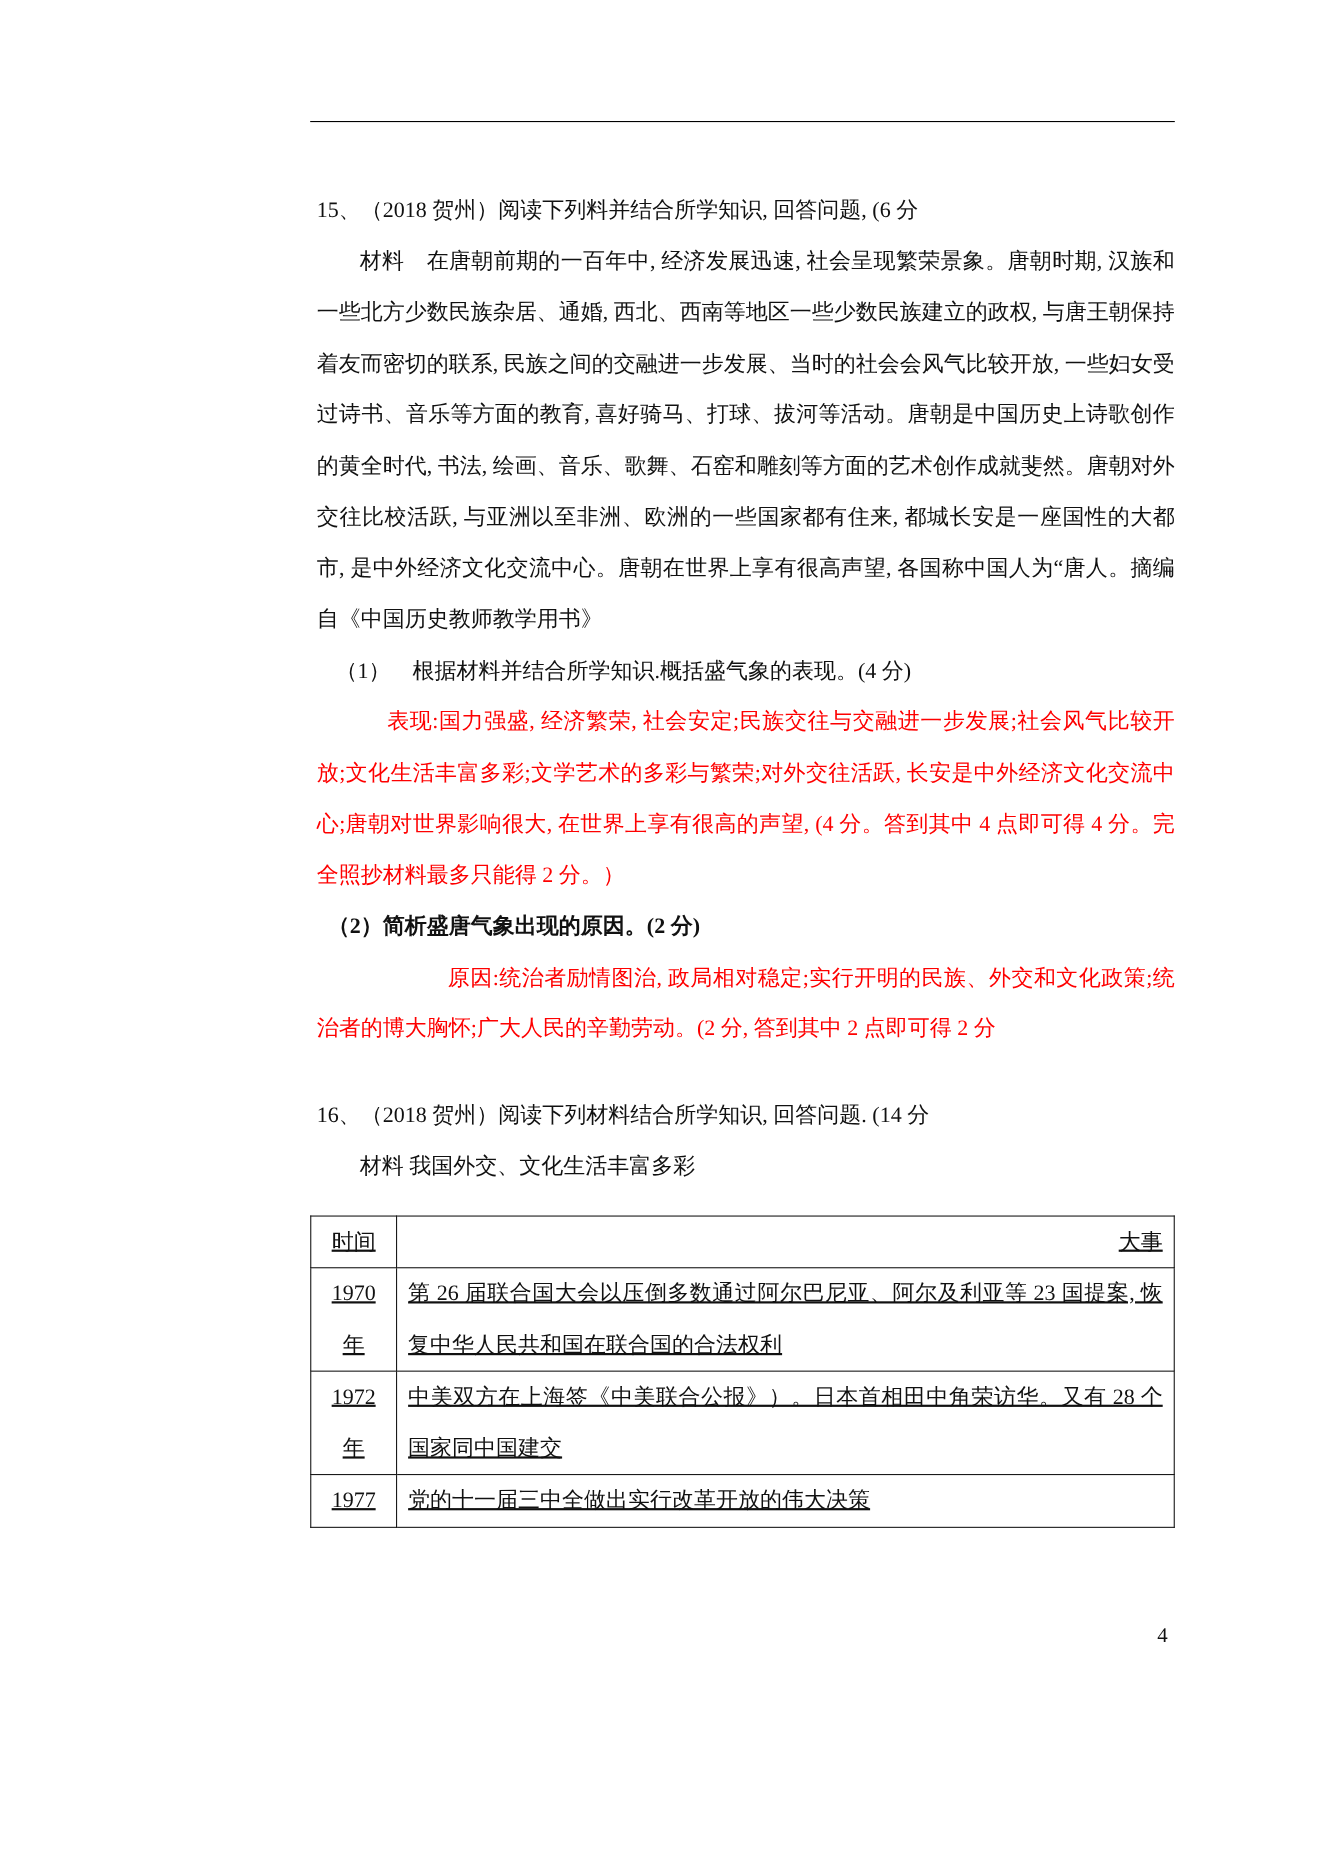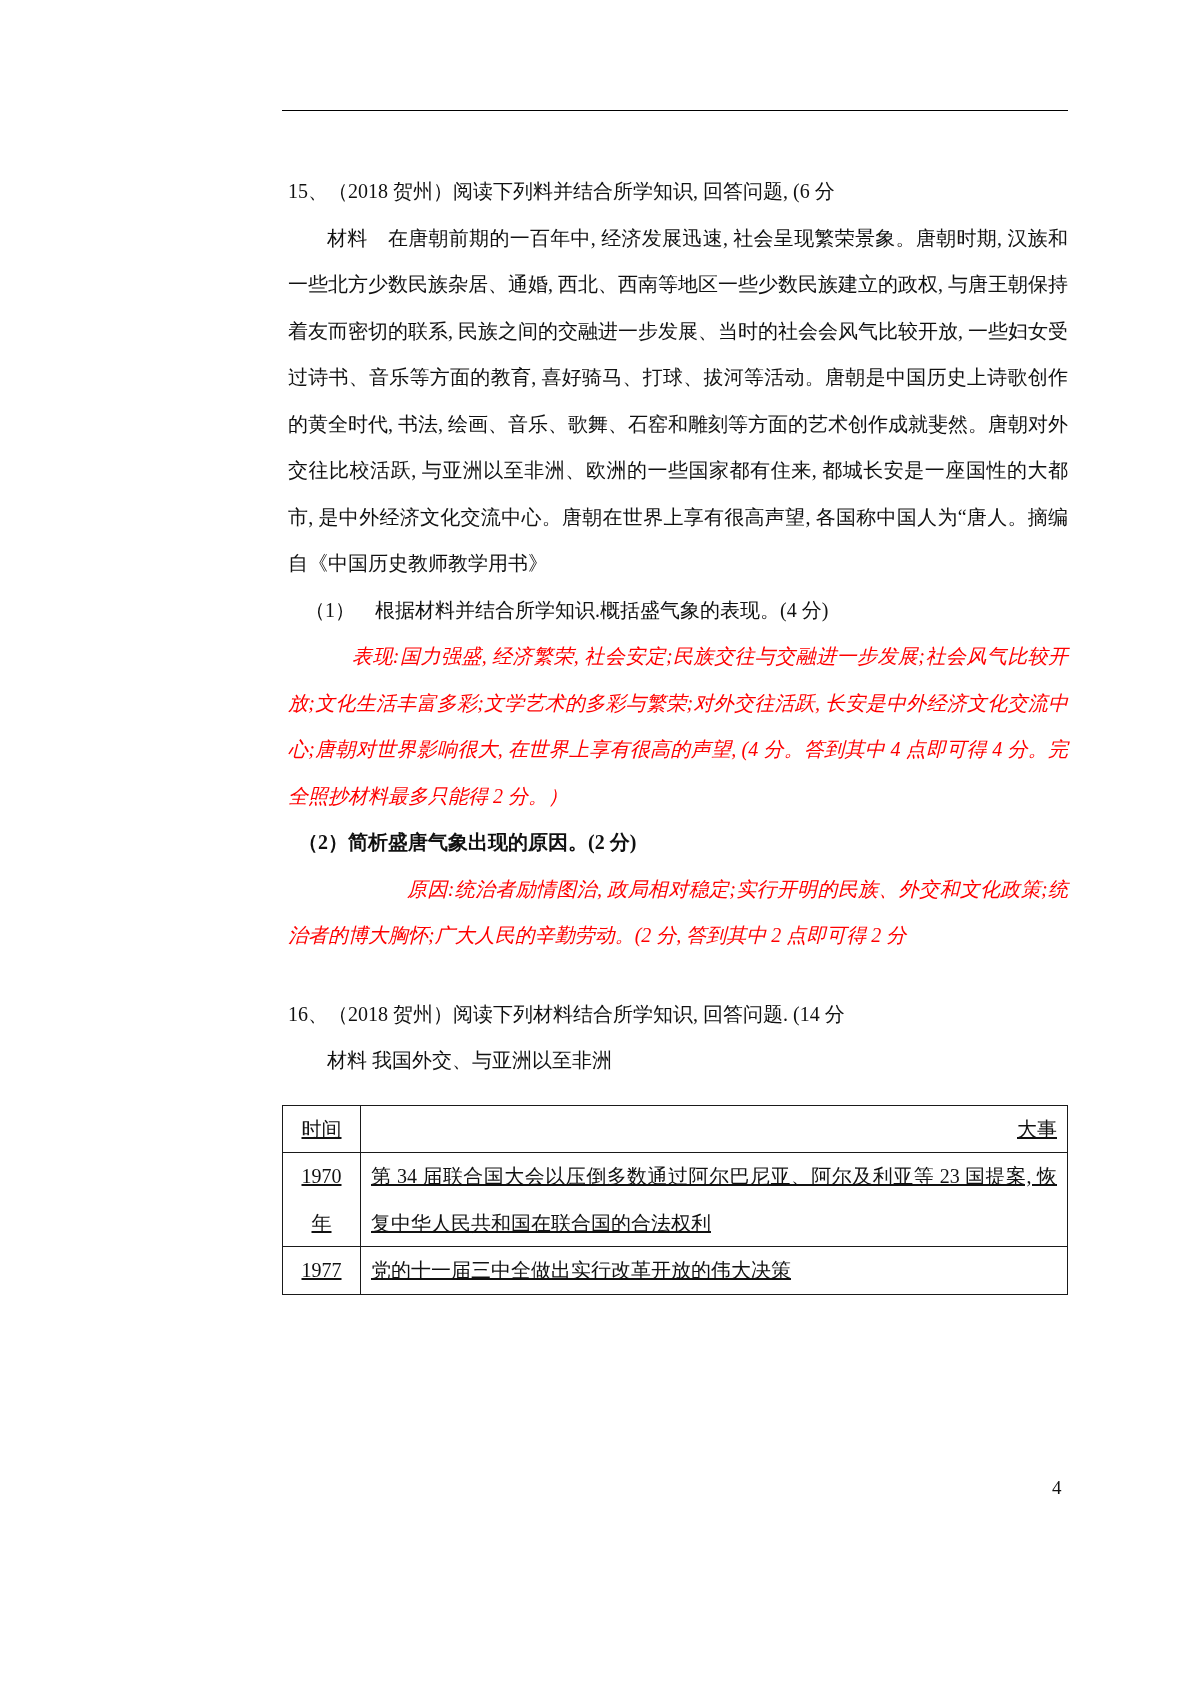--- a/index.html
+++ b/index.html
@@ -31,21 +31,21 @@
     top: 168px;
     width: 780px;
   }
   p { margin: 0; padding: 0; }
   .justify { text-align: justify; }
   .indent-05 { text-indent: 10px; font-weight: bold; }
   .indent-1 { text-indent: 17px; }
   .indent-2em { text-indent: 39px; }
   .indent-3em { text-indent: 64px; }
   .indent-6em { text-indent: 119px; }
-  .answer { color: #fe0000; font-style: italic; }
+  .answer { color: #fe0000; }
   .gap-between-questions { height: 32px; }
   table.events {
     border-collapse: collapse;
     width: 786px;
     margin-left: -6px;
     margin-top: 21px;
     table-layout: fixed;
     text-decoration: underline;
   }
   .events th, .events td {
@@ -92,31 +92,35 @@
     <p class="answer justify indent-3em">表现:国力强盛, 经济繁荣, 社会安定;民族交往与交融进一步发展;社会风气比较开放;文化生活丰富多彩;文学艺术的多彩与繁荣;对外交往活跃, 长安是中外经济文化交流中心;唐朝对世界影响很大, 在世界上享有很高的声望, (4 分。答到其中 4 点即可得 4 分。完全照抄材料最多只能得 2 分。）</p>
 
     <p class="indent-05">（2）简析盛唐气象出现的原因。(2 分)</p>
 
     <p class="answer justify indent-6em">原因:统治者励情图治, 政局相对稳定;实行开明的民族、外交和文化政策;统治者的博大胸怀;广大人民的辛勤劳动。(2 分, 答到其中 2 点即可得 2 分</p>
 
     <div class="gap-between-questions"></div>
 
     <p>16、（2018 贺州）阅读下列材料结合所学知识, 回答问题. (14 分</p>
 
-    <p class="indent-2em">材料 我国外交、与亚洲以至非洲</p>
+    <p class="indent-2em">材料 我国外交、文化生活丰富多彩</p>
 
     <table class="events">
       <tbody>
         <tr>
           <th class="col-time">时间</th>
           <th class="col-event th-event">大事</th>
         </tr>
         <tr>
           <td class="col-time">1970 年</td>
-          <td class="col-event">第 34 届联合国大会以压倒多数通过阿尔巴尼亚、阿尔及利亚等 23 国提案, 恢复中华人民共和国在联合国的合法权利</td>
+          <td class="col-event">第 26 届联合国大会以压倒多数通过阿尔巴尼亚、阿尔及利亚等 23 国提案, 恢复中华人民共和国在联合国的合法权利</td>
+        </tr>
+        <tr>
+          <td class="col-time">1972 年</td>
+          <td class="col-event">中美双方在上海签《中美联合公报》）。日本首相田中角荣访华。又有 28 个国家同中国建交</td>
         </tr>
         <tr>
           <td class="col-time">1977</td>
           <td class="col-event">党的十一届三中全做出实行改革开放的伟大决策</td>
         </tr>
       </tbody>
     </table>
 
   </div>
 

